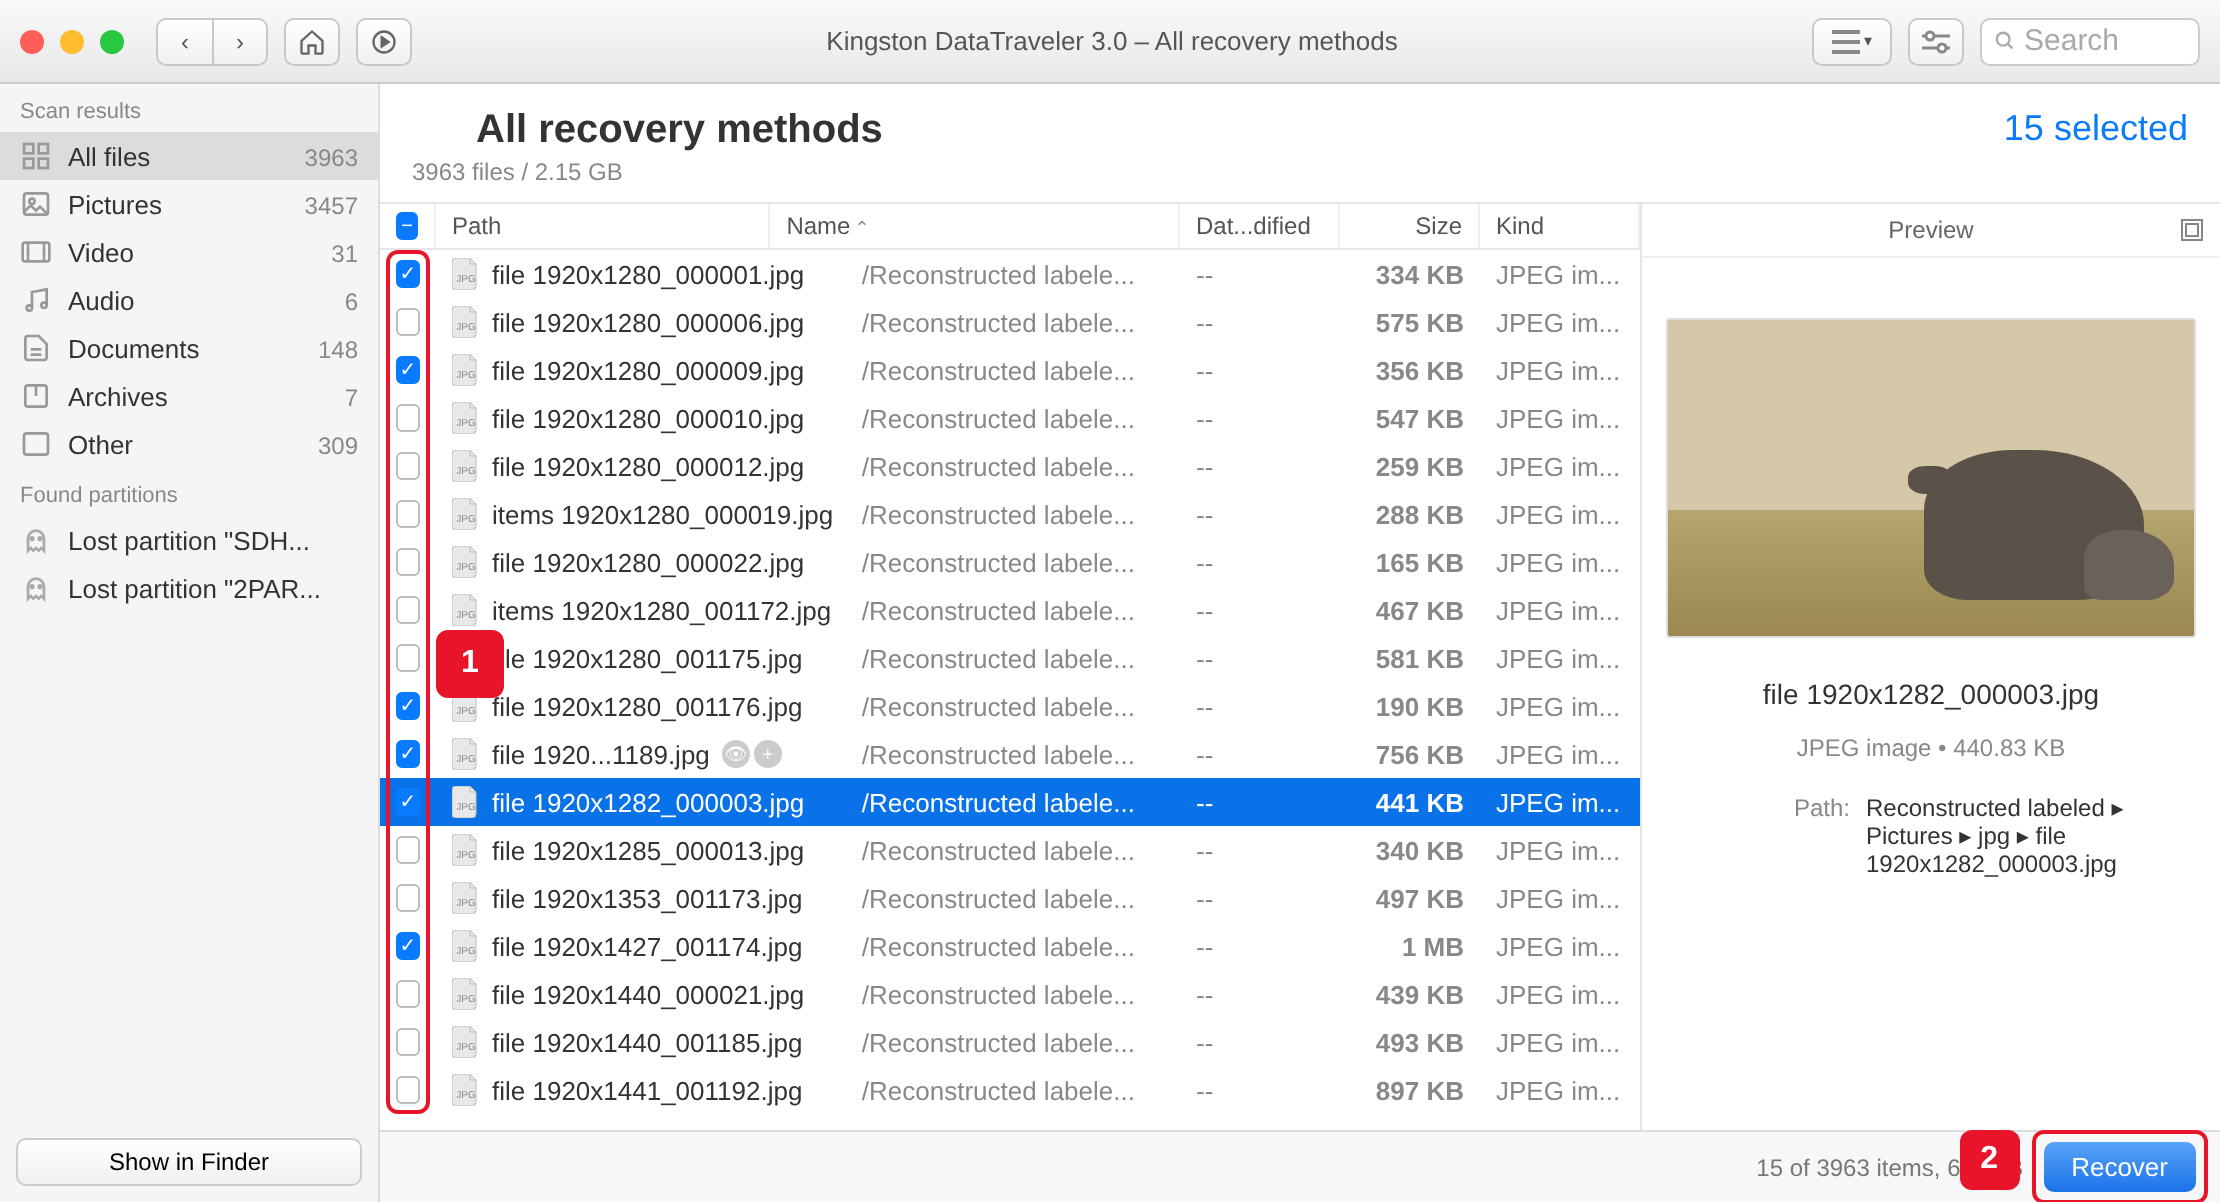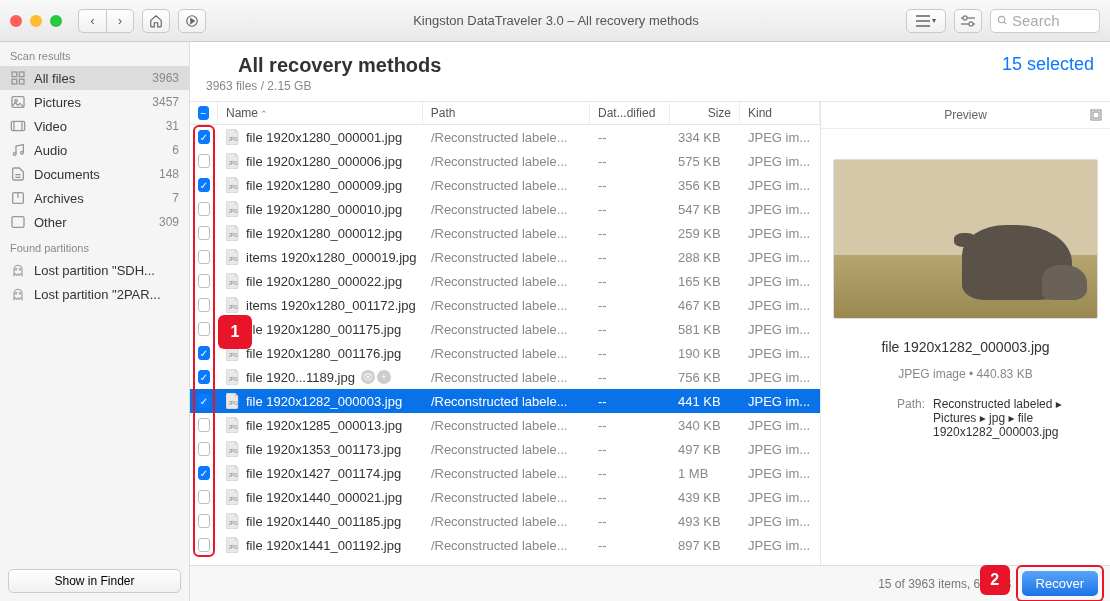--- a/index.html
+++ b/index.html
@@ -9,21 +9,21 @@
 .dot { width: 12px; height: 12px; border-radius: 50%; }
 .dot.r { background: #ff5f57; } .dot.y { background: #febc2e; } .dot.g { background: #28c840; }
 .nav-btn { width: 28px; height: 24px; background: linear-gradient(#fff,#f0f0f0); border: 1px solid #c8c8c8; border-radius: 5px; display: flex; align-items: center; justify-content: center; font-size: 12px; color: #555; cursor: pointer; }
 .nav-group { display: flex; } .nav-group .nav-btn:first-child { border-radius: 5px 0 0 5px; border-right: none; } .nav-group .nav-btn:last-child { border-radius: 0 5px 5px 0; }
 .title { flex: 1; text-align: center; color: #555; font-size: 13px; }
 .toolbar-right { display: flex; gap: 8px; }
 .search-box { width: 110px; height: 24px; background: #fff; border: 1px solid #ccc; border-radius: 5px; display: flex; align-items: center; padding: 0 6px; color: #aaa; font-size: 15px; gap: 4px; }
 .main { display: flex; height: 559px; }
 .sidebar { width: 190px; background: #f5f5f5; border-right: 1px solid #ddd; overflow-y: auto; display: flex; flex-direction: column; }
 .sb-section { font-size: 11px; color: #888; padding: 8px 10px 4px; }
-.sb-item { display: flex; align-items: center; padding: 4px 10px; gap: 8px; cursor: pointer; }
+.sb-item { display: flex; align-items: flex-end; padding: 4px 10px; gap: 8px; cursor: pointer; }
 .sb-item.sel { background: #dcdcdc; }
 .sb-item .icon { width: 16px; height: 16px; flex-shrink: 0; color: #888; }
 .sb-item .label { flex: 1; white-space: nowrap; overflow: hidden; text-overflow: ellipsis; }
 .sb-item .count { color: #888; font-size: 12px; }
 .sb-footer { margin-top: auto; padding: 8px; }
 .finder-btn { width: 100%; height: 24px; background: linear-gradient(#fff,#f0f0f0); border: 1px solid #ccc; border-radius: 5px; font-size: 12px; cursor: pointer; }
 .content { flex: 1; display: flex; flex-direction: column; background: #fff; }
 .header { padding: 12px 16px 8px; display: flex; justify-content: space-between; align-items: flex-start; }
 .header h1 { font-size: 20px; font-weight: 600; margin-left: 32px; }
 .header .sub { font-size: 12px; color: #888; margin-top: 2px; }
@@ -36,21 +36,21 @@
 .th.name { flex: 1.5; } .th.path { flex: 1.2; } .th.date { width: 80px; } .th.size { width: 70px; text-align: right; } .th.kind { width: 80px; }
 .sort-ind { font-size: 9px; margin-left: 2px; color: #888; }
 .tbody { flex: 1; overflow-y: auto; position: relative; }
 .row { display: flex; align-items: center; height: 24px; font-size: 13px; }
 .row.sel { background: #0a72e8; color: #fff; }
 .cell { padding: 0 8px; overflow: hidden; white-space: nowrap; text-overflow: ellipsis; }
 .cell.ck { width: 28px; display:flex; align-items:center; justify-content:center; }
 .cell.name { flex: 1.5; display: flex; align-items: center; gap: 6px; }
 .cell.path { flex: 1.2; color: #888; } .row.sel .cell.path { color: #fff; }
 .cell.date { width: 80px; color: #888; } .row.sel .cell.date { color: #fff; }
-.cell.size { width: 70px; color: #888; } .row.sel .cell.size { color: #fff; }
+.cell.size { width: 70px; text-align: right; color: #888; font-weight: bold; } .row.sel .cell.size { color: #fff; }
 .cell.kind { width: 80px; color: #888; } .row.sel .cell.kind { color: #fff; }
 .checkbox { width: 14px; height: 14px; border: 1px solid #bbb; border-radius: 3px; background: #fff; display: flex; align-items: center; justify-content: center; font-size: 10px; cursor: pointer; }
 .checkbox.checked { background: #0a7aff; border-color: #0a7aff; color: #fff; }
 .checkbox.mixed { background: #0a7aff; border-color: #0a7aff; color: #fff; }
 .file-icon { width: 14px; height: 16px; flex-shrink: 0; }
 .eye-plus { display: flex; gap: 2px; }
 .eye-plus span { width: 14px; height: 14px; background: #ccc; border-radius: 50%; display: flex; align-items: center; justify-content: center; font-size: 9px; color: #fff; }
 .preview { width: 290px; border-left: 1px solid #e5e5e5; display: flex; flex-direction: column; }
 .preview-head { display: flex; justify-content: center; align-items: center; padding: 6px; font-size: 12px; color: #666; border-bottom: 1px solid #eee; position: relative; }
 .preview-head .expand { position: absolute; right: 8px; cursor: pointer; }
@@ -238,22 +238,22 @@
       </div>
       <div class="selected-count">15 selected</div>
     </div>
 
     <div class="table-wrap">
       <div class="table-area">
         <div class="thead">
           <div class="th ck">
               <div class="checkbox mixed">−</div>
             </div>
+          <div class="th path">Path</div>
           <div class="th name"><span>Name</span><span class="sort-ind">⌃</span></div>
-          <div class="th path">Path</div>
           <div class="th date">Dat...dified</div>
           <div class="th size">Size</div>
           <div class="th kind">Kind</div>
         </div>
         <div class="tbody" id="tbody">
           <div class="annot-box" style="left:3px; top:0px; width:22px; height:432px;"></div>
           <div class="annot" style="left:28px; top:190px; width:34px; height:34px;">1</div>
         <div class="row">
     <div class="cell ck">
                 <div class="checkbox checked">✓</div>

